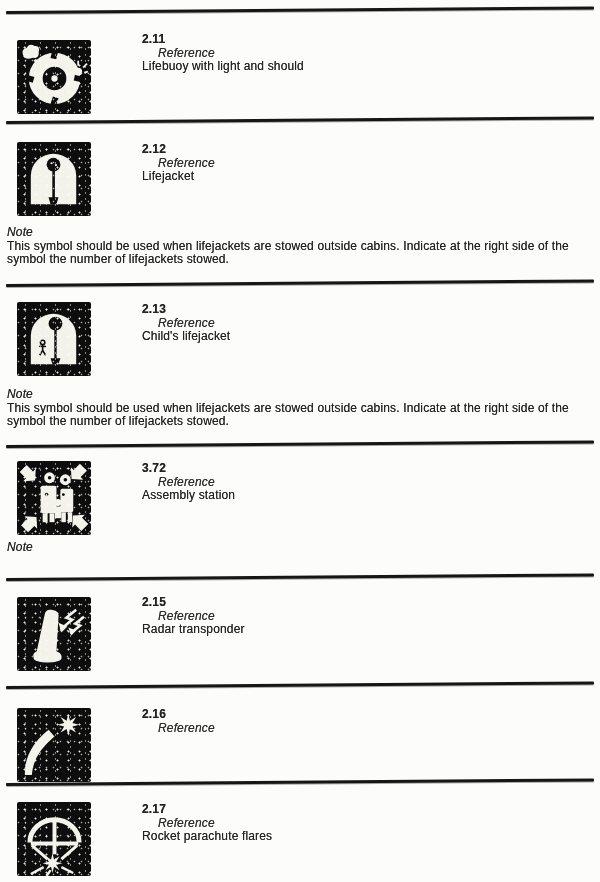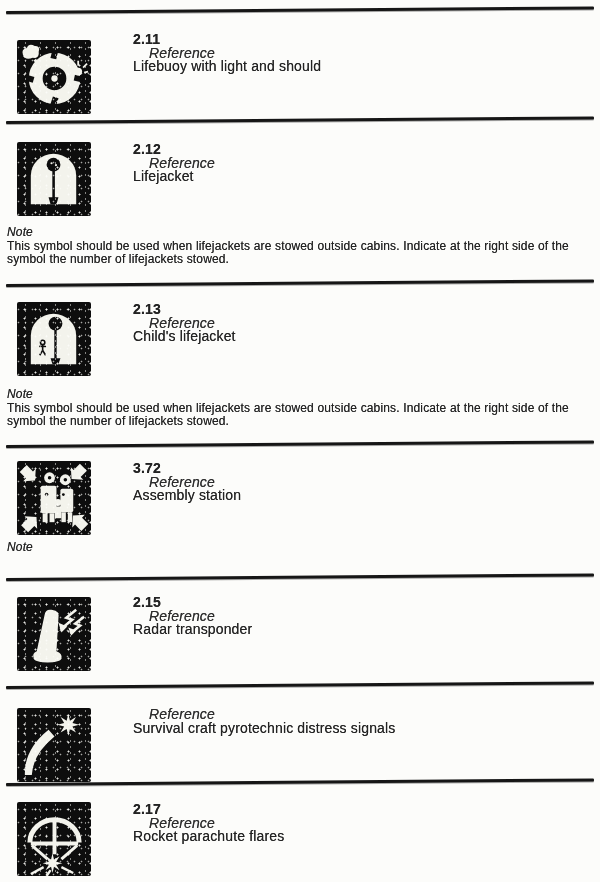--- a/index.html
+++ b/index.html
@@ -32,22 +32,22 @@
     position:absolute;inset:0;pointer-events:none;
     background-image:
       radial-gradient(circle, rgba(252,252,248,.9) 0.8px, transparent 1.2px),
       radial-gradient(circle, rgba(252,252,248,.65) 0.7px, transparent 1.1px),
       radial-gradient(circle, rgba(252,252,248,.5) 0.6px, transparent 1px);
     background-size:11px 9px, 7px 13px, 15px 6px;
     background-position:2px 3px, 5px 1px, 1px 6px;
   }
   
   .entry-text{
-    position:absolute;left:133px;
-    font-size:14px;line-height:13.5px;
+    position:absolute;left:142px;
+    font-size:12px;line-height:13.5px;
     letter-spacing:.15px;
     text-shadow:0 0 .35px rgba(30,30,30,.75);
   }
   .num{font-weight:bold;}
   .ref{font-style:italic;color:#2d2d2d;margin-left:16px;}
   .desc{}
   
   .note{
     position:absolute;left:7px;width:578px;
     font-size:12px;line-height:13.5px;
@@ -214,22 +214,22 @@
   </div>
 
   <div class="tile" style="top:708px">
     <svg viewBox="0 0 75 75">
       <path class="w" d="M8,68 Q7,42 32,22 L38,29 Q16,47 15,68 Z"></path>
       <polygon class="w" points="63,17 56.2,18.7 59.8,24.8 53.7,21.2 52,28 50.3,21.2 44.2,24.8 47.8,18.7 41,17 47.8,15.3 44.2,9.2 50.3,12.8 52,6 53.7,12.8 59.8,9.2 56.2,15.3"></polygon>
     </svg>
     <div class="speck"></div>
   </div>
   <div class="entry-text" style="top:708px">
-    <div class="ref">Reference</div>
-    <div class="desc">Survival craft pyrotechnic distress signals</div>
+    <div class="num">2.16</div>
+    <div class="ref">Reference</div>
   </div>
 
   <div class="tile" style="top:802px">
     <svg viewBox="0 0 75 75">
       <path class="ws" d="M13,41 A25,23 0 0 1 63,41" stroke-width="5"></path>
       <line class="ws" x1="14" y1="42" x2="62" y2="42" stroke-width="4"></line>
       <line class="ws" x1="38" y1="19" x2="38" y2="53" stroke-width="4"></line>
       <line class="ws" x1="15" y1="44" x2="31" y2="58" stroke-width="3"></line>
       <line class="ws" x1="61" y1="44" x2="45" y2="58" stroke-width="3"></line>
       <polygon class="w" points="46,62 39.7,63.5 43.1,69.1 37.5,65.7 36,72 34.5,65.7 28.9,69.1 32.3,63.5 26,62 32.3,60.5 28.9,54.9 34.5,58.3 36,52 37.5,58.3 43.1,54.9 39.7,60.5"></polygon>

